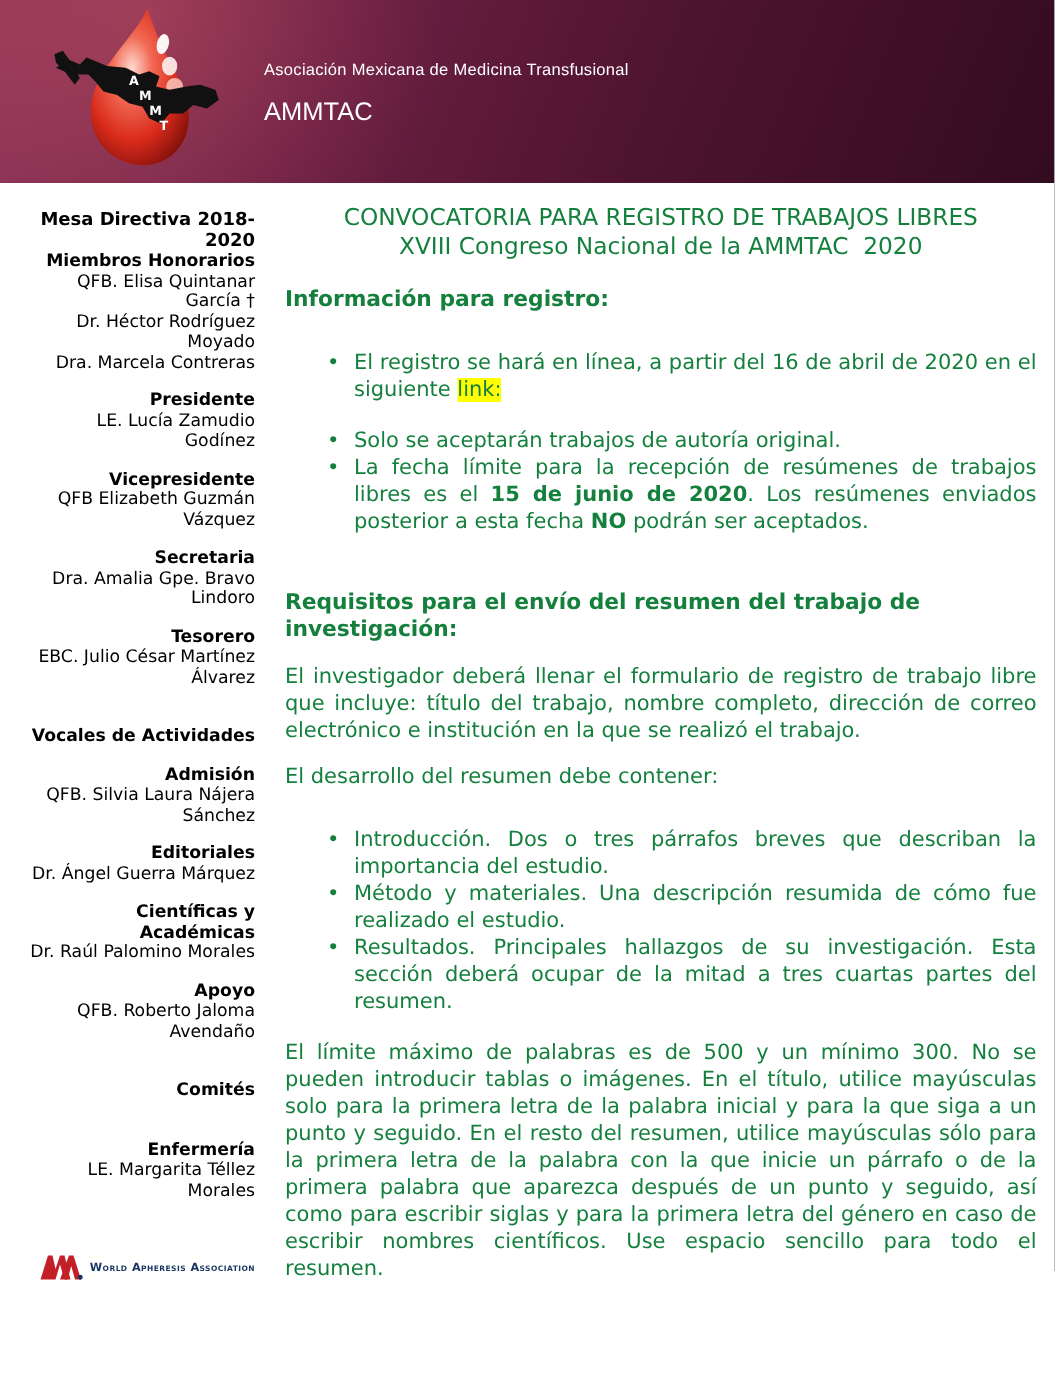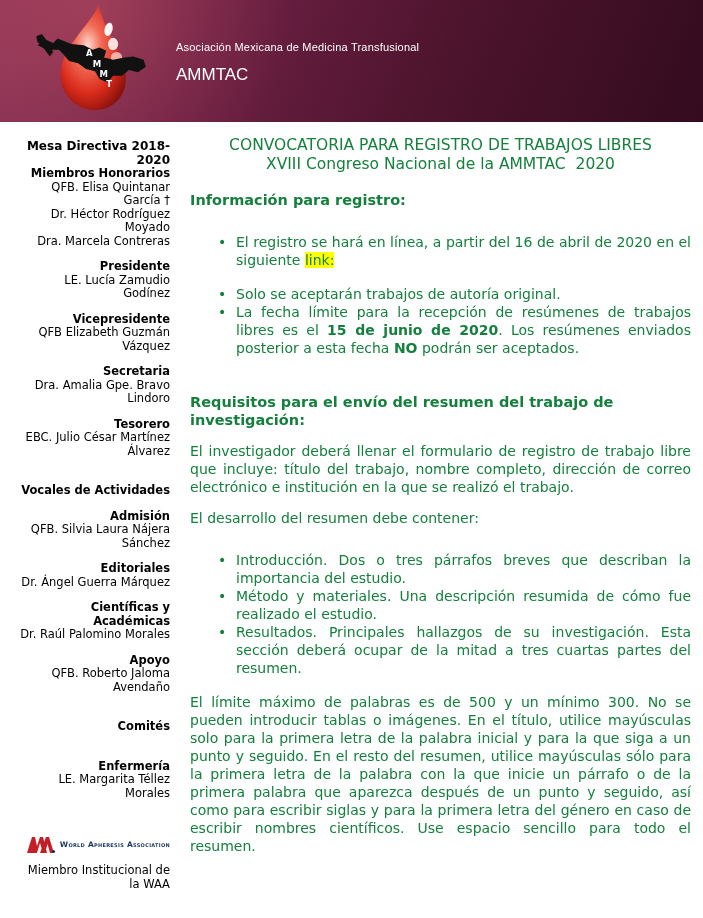--- a/index.html
+++ b/index.html
@@ -161,21 +161,20 @@
 
       <div class="aff">
         <div class="waa-row">
           <svg width="30" height="18" viewBox="0 0 30 18">
             <path d="M1,17 L6,1 L9,1 L11,10 L14,1 L17,1 L21,17 L17,17 L14,7 L11,17 Z" fill="#c22026"></path>
             <path d="M14,17 L20,1 L23,1 L28,17 L24,17 L21.5,8 L19,17 Z" fill="#c22026"></path>
             <circle cx="27.5" cy="15.5" r="1.6" fill="#17355f"></circle>
           </svg>
           <span class="waa-name">World Apheresis Association</span>
         </div>
-        <div class="sb-caption">Miembro Institucional de la WAA</div>
 
       </div>
 
     </aside>
 
     <main>
       <div class="doc-title">CONVOCATORIA PARA REGISTRO DE TRABAJOS LIBRES</div>
       <div class="doc-title">XVIII Congreso Nacional de la AMMTAC  2020</div>
 
       <div class="sec-h">Información para registro:</div>

